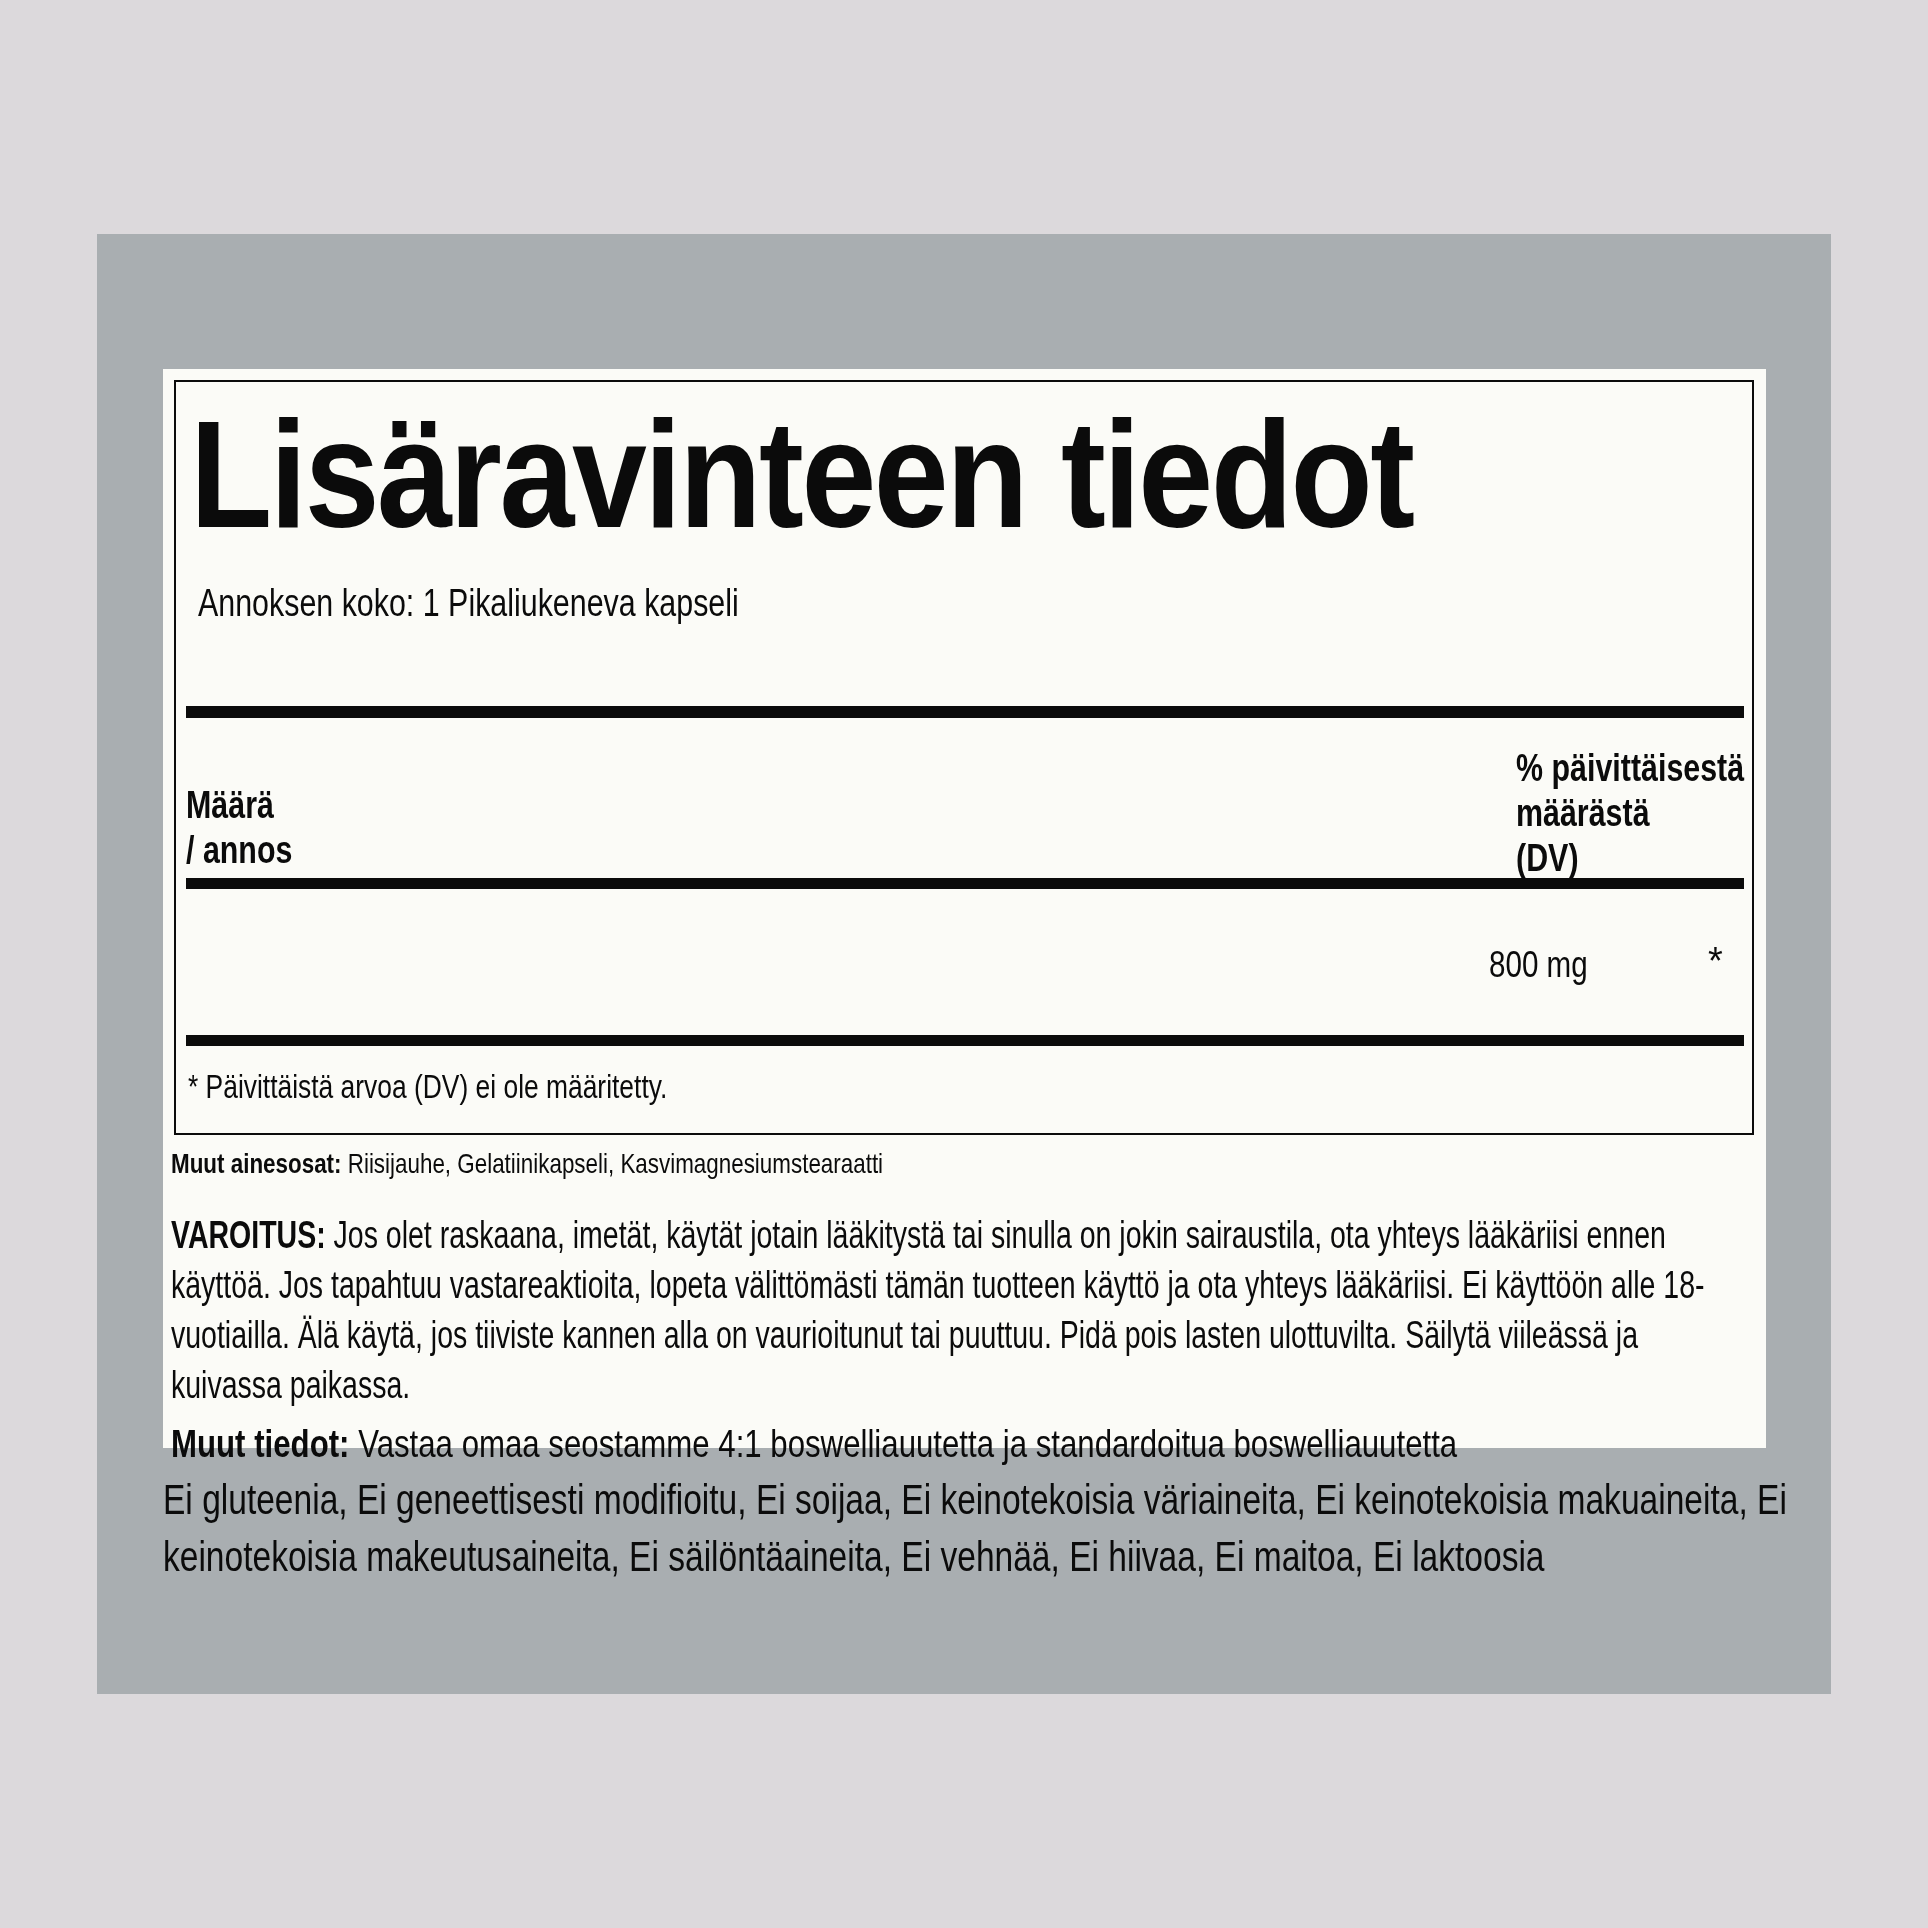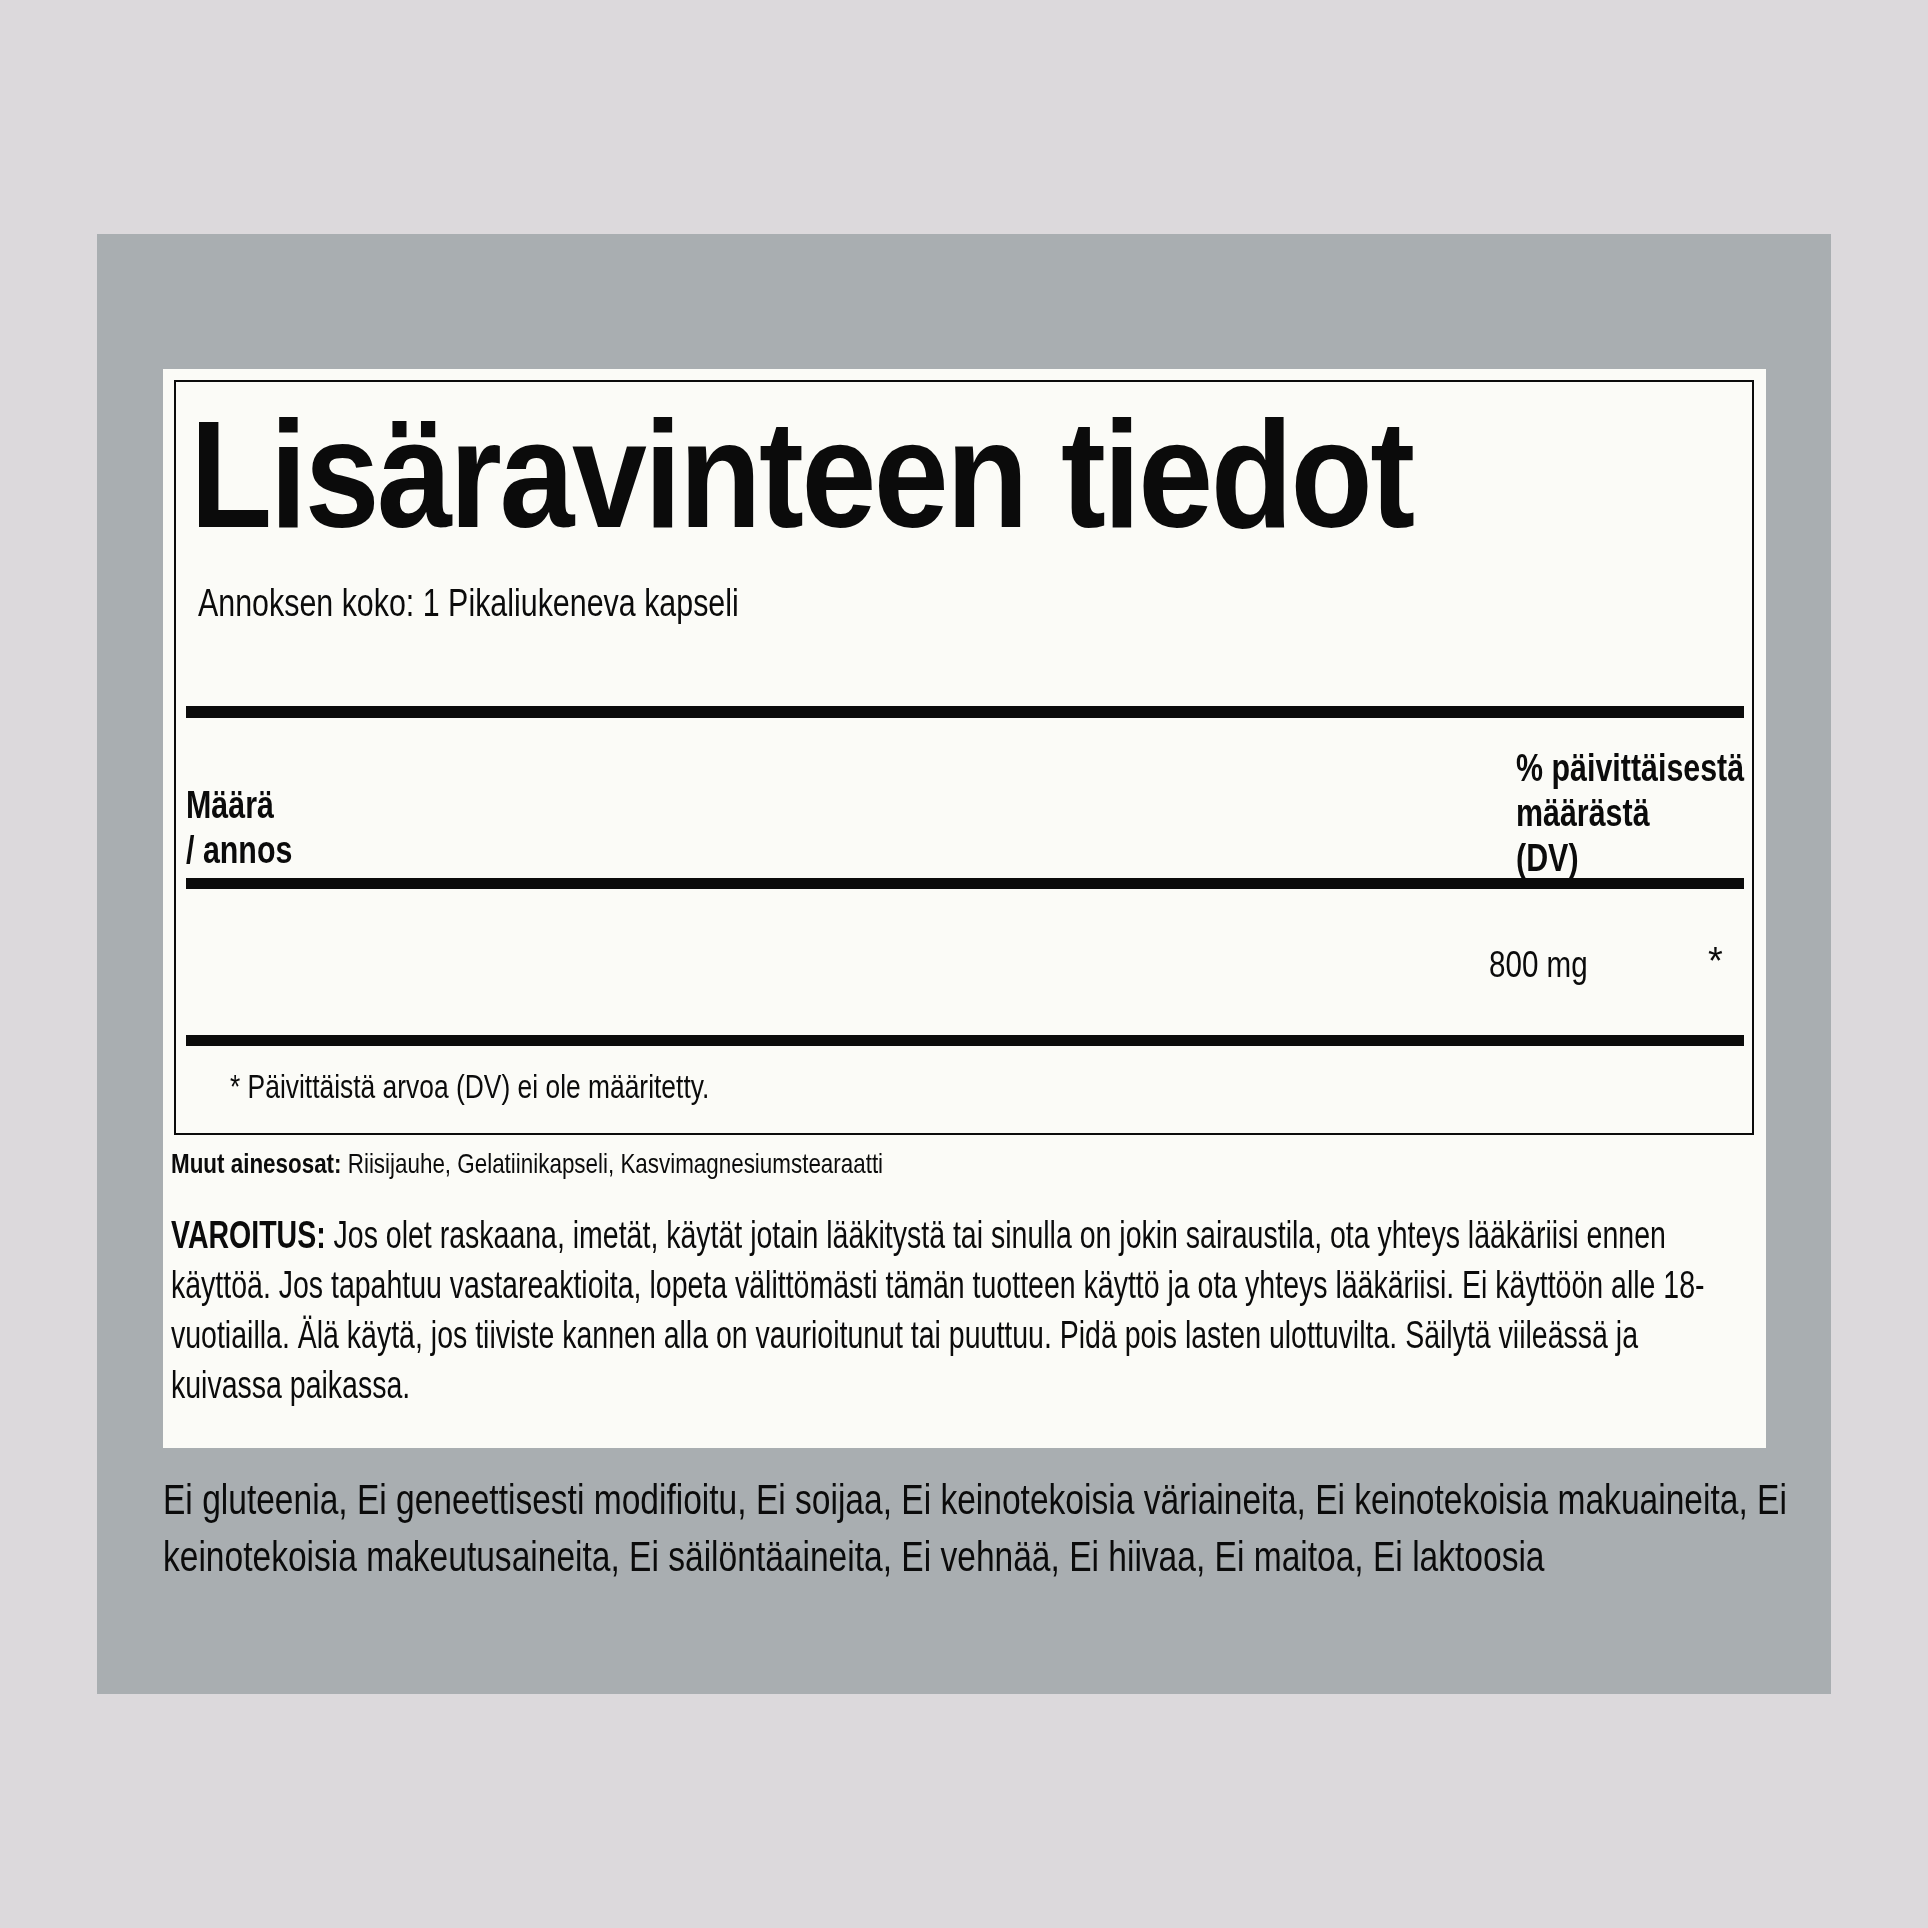--- a/index.html
+++ b/index.html
@@ -49,21 +49,21 @@
   .bar2{top:496px;height:10.4px;}
   .bar3{top:653px;height:10.4px;}
 
   .hdr-left{position:absolute;left:0;top:364px;font-size:38px;font-weight:bold;line-height:45px;margin-top:37px;}
   .hdr-right{position:absolute;right:0;top:364px;font-size:38px;font-weight:bold;line-height:45px;}
 
   .ing{position:absolute;left:0;top:519px;font-size:37px;line-height:44px;}
   .ing-amount{position:absolute;right:131px;top:562px;font-size:37px;}
   .ing-dv{position:absolute;right:21px;top:558px;font-size:38px;}
 
-  .footnote{position:absolute;left:1.9px;top:686px;font-size:33px;margin-left:42px;}
+  .footnote{position:absolute;left:1.9px;top:686px;font-size:33px;}
 
   .lower{position:absolute;left:7.5px;top:0;width:1586px;height:100%;}
   .other-ing{position:absolute;left:0;top:779px;font-size:28px;text-align:center;}
   .other-ing b{font-weight:bold;}
   .warning{position:absolute;left:0;top:841px;font-size:38px;line-height:50px;width:2100px;}
   .warning b{font-weight:bold;}
   .other-info{position:absolute;left:0;top:1053px;font-size:39px;}
   .other-info b{font-weight:bold;}
 
   .free-from{
@@ -128,20 +128,23 @@
     <div class="lower">
 
       <div class="other-ing">
         <span class="cond"><b>Muut ainesosat:</b> <span>Riisijauhe, Gelatiinikapseli, Kasvimagnesiumstearaatti</span></span>
       </div>
 
       <div class="warning">
         <span class="cond-wrap"><b>VAROITUS:</b> <span>Jos olet raskaana, imetät, käytät jotain lääkitystä tai sinulla on jokin sairaustila, ota yhteys lääkäriisi ennen käyttöä. Jos tapahtuu vastareaktioita, lopeta välittömästi tämän tuotteen käyttö ja ota yhteys lääkäriisi. Ei käyttöön alle 18-vuotiailla. Älä käytä, jos tiiviste kannen alla on vaurioitunut tai puuttuu. Pidä pois lasten ulottuvilta. Säilytä viileässä ja kuivassa paikassa.</span></span>
       </div>
 
+      <div class="other-info">
+        <span class="cond"><b>Muut tiedot:</b> <span>Vastaa omaa seostamme 4:1 boswelliauutetta ja standardoitua boswelliauutetta</span></span>
+      </div>
 
     </div>
 
   </div>
 
   <div class="free-from">Ei gluteenia, Ei geneettisesti modifioitu, Ei soijaa, Ei keinotekoisia väriaineita, Ei keinotekoisia makuaineita, Ei keinotekoisia makeutusaineita, Ei säilöntäaineita, Ei vehnää, Ei hiivaa, Ei maitoa, Ei laktoosia</div>
 
 </div>
 
 

